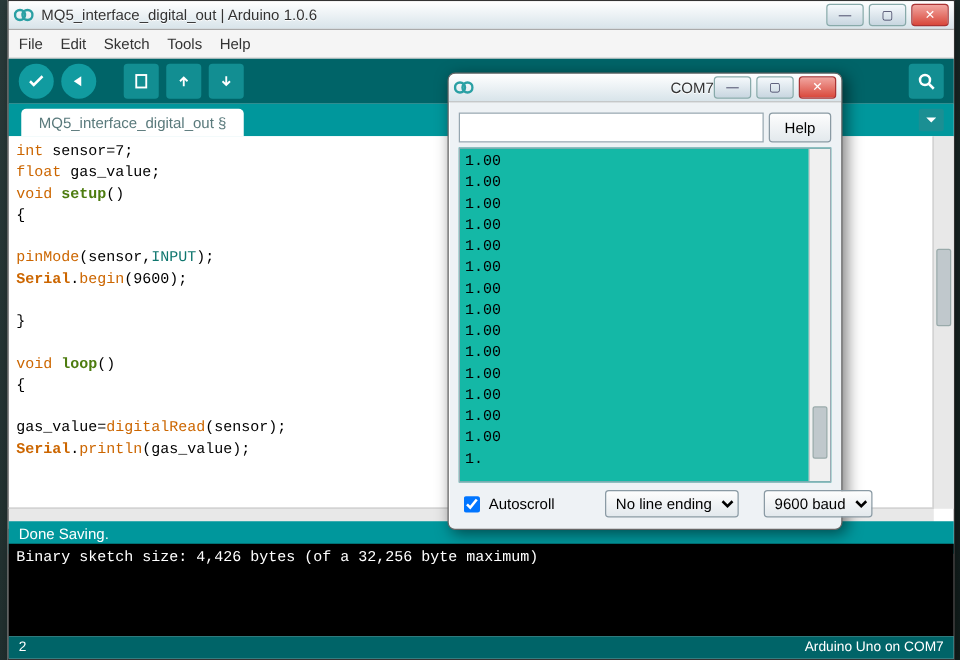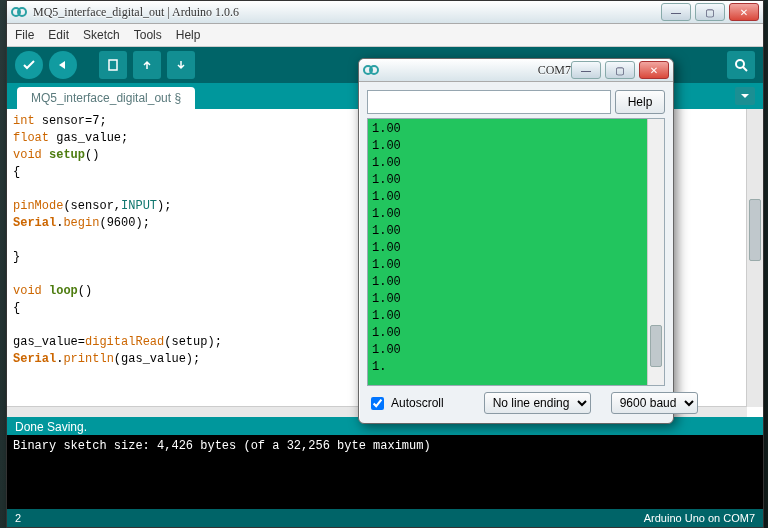--- a/index.html
+++ b/index.html
@@ -1,19 +1,19 @@
 <!DOCTYPE html>
 <html><head>
 <meta charset="utf-8">
 <style>
   body { margin:0; font-family: sans-serif; font-size:12px; background:#555; width:768px; height:528px; overflow:hidden; position:relative; }
   .window { position:absolute; background:#fff; border:1px solid #333; box-shadow:2px 2px 8px rgba(0,0,0,0.4); }
   .titlebar { height:22px; background:linear-gradient(#fff,#d8e4ea); display:flex; align-items:center; padding:0 4px; border-bottom:1px solid #aaa; }
   .titlebar .logo { width:16px; height:16px; margin-right:6px; }
-  .titlebar .title { flex:1; font-size:12px; color:#333; white-space:nowrap; overflow:hidden; text-shadow:0 1px 0 #fff;font-family:Liberation Serif, serif; }
+  .titlebar .title { flex:1; font-size:12px; color:#333; white-space:nowrap; overflow:hidden; text-shadow:0 1px 0 #fff; }
   .winbtns { display:flex; gap:4px; }
   .winbtn { width:28px; height:16px; border-radius:3px; background:linear-gradient(#f5f9fc,#c8d6e0); border:1px solid #8aa; display:flex; align-items:center; justify-content:center; font-size:10px; color:#335;}
   .winbtn.close { background:linear-gradient(#f1a6a0,#d9483b); border-color:#a33; color:#fff;}
   
   #ide { left:6px; top:0; width:756px; height:526px; }
   .menubar { height:22px; background:#f5f5f5; display:flex; align-items:center; padding:0 8px; gap:14px; color:#333; border-bottom:1px solid #ccc;}
   .menubar span { cursor:default; }
   .toolbar { height:36px; background:#006468; display:flex; align-items:center; padding:0 8px; gap:6px; position:relative;}
   .tbtn { width:28px; height:28px; border-radius:14px; background:#0a7c80; display:flex; align-items:center; justify-content:center; }
   .tbtn.round { border-radius:50%; background:#119ba0;}
@@ -33,21 +33,21 @@
   .statusbar { position:absolute; left:0; right:0; bottom:84px; height:20px; background:#00979C; color:#fff; font-size:12px; padding:3px 8px;}
   .console { position:absolute; left:0; right:0; bottom:18px; height:66px; background:#000; color:#fff; font-family:'Courier New',monospace; font-size:12px; padding:4px 6px; white-space:pre; overflow:hidden;}
   .footer { position:absolute; left:0; right:0; bottom:0; height:18px; background:#006468; color:#fff; font-size:11px; display:flex; align-items:center; justify-content:space-between; padding:0 8px;}
   
   #serial { left:358px; top:58px; width:314px; height:364px; border-radius:6px; border:1px solid #666; box-shadow:1px 1px 0 #fff inset, 3px 3px 12px rgba(0,0,0,0.5); background:#eef2f5;}
   #serial .titlebar { border-radius:6px 6px 0 0;text-align:right;}
   .serialbody { padding:8px; }
   .sendrow { display:flex; gap:4px; margin-bottom:4px;}
   .sendrow input { flex:1; height:22px; border:1px solid #96a6b0; background:#fff; padding:0 4px; font-size:12px;}
   .sendrow button { width:50px; height:24px; border:1px solid #8a9aa4; background:linear-gradient(#fdfdfd,#e3e9ed); border-radius:3px; font-size:12px;}
-  .serialout { position:relative; height:262px; border:1px solid #9aaab4; background:#22c55e; font-family:'Courier New',monospace; font-size:12px; line-height:17px; padding:2px 4px; overflow:hidden; white-space:pre;}
+  .serialout { position:relative; height:262px; border:1px solid #9aaab4; background:#14b8a6; font-family:'Courier New',monospace; font-size:12px; line-height:17px; padding:2px 4px; overflow:hidden; white-space:pre;}
   .serialout .sv { position:absolute; right:0; top:0; bottom:0; width:16px; background:#f0f0f0; border-left:1px solid #ccc;}
   .serialout .sv .sthumb{position:absolute; left:2px; right:2px; bottom:18px; height:40px; background:#c0c8cc; border:1px solid #9aa; border-radius:2px;}
   .serialfoot { display:flex; align-items:center; gap:20px; margin-top:6px;}
   .serialfoot label { font-size:12px; display:flex; align-items:center; gap:4px;}
   .serialfoot select { height:22px; border:1px solid #8a9aa4; background:linear-gradient(#fdfdfd,#e3e9ed); border-radius:3px; font-size:12px; padding:0 4px;}
   .spacer{flex:1;}
   
   .backdrop { position:absolute; inset:0; background:linear-gradient(135deg,#2a3a3a,#13201e); }
   .arduinologo{display:inline-block;}
 </style>
@@ -126,21 +126,21 @@
 <span>{</span>
 <span></span>
 <span class="c-orange">pinMode</span><span>(sensor,</span><span class="c-blue">INPUT</span><span>);</span>
 <span class="c-orange" style="font-weight:bold">Serial</span><span>.</span><span class="c-orange">begin</span><span>(9600);</span>
 <span></span>
 <span>}</span>
 <span></span>
 <span class="c-orange">void </span><span class="c-brown" style="font-weight:bold">loop</span><span>()</span>
 <span>{</span>
 <span></span>
-<span>gas_value=</span><span class="c-orange">digitalRead</span><span>(setup);</span>
+<span>gas_value=</span><span class="c-orange">digitalRead</span><span>(sensor);</span>
 <span class="c-orange" style="font-weight:bold">Serial</span><span>.</span><span class="c-orange">println</span><span>(gas_value);</span></div>
   <div class="vscroll">
       <div class="thumb"></div>
     </div>
   <div class="hscroll"></div>
   <div class="statusbar">Done Saving.</div>
   <div class="console">Binary sketch size: 4,426 bytes (of a 32,256 byte maximum)</div>
   <div class="footer">
     <span>2</span>
     <span>Arduino Uno on COM7</span>

